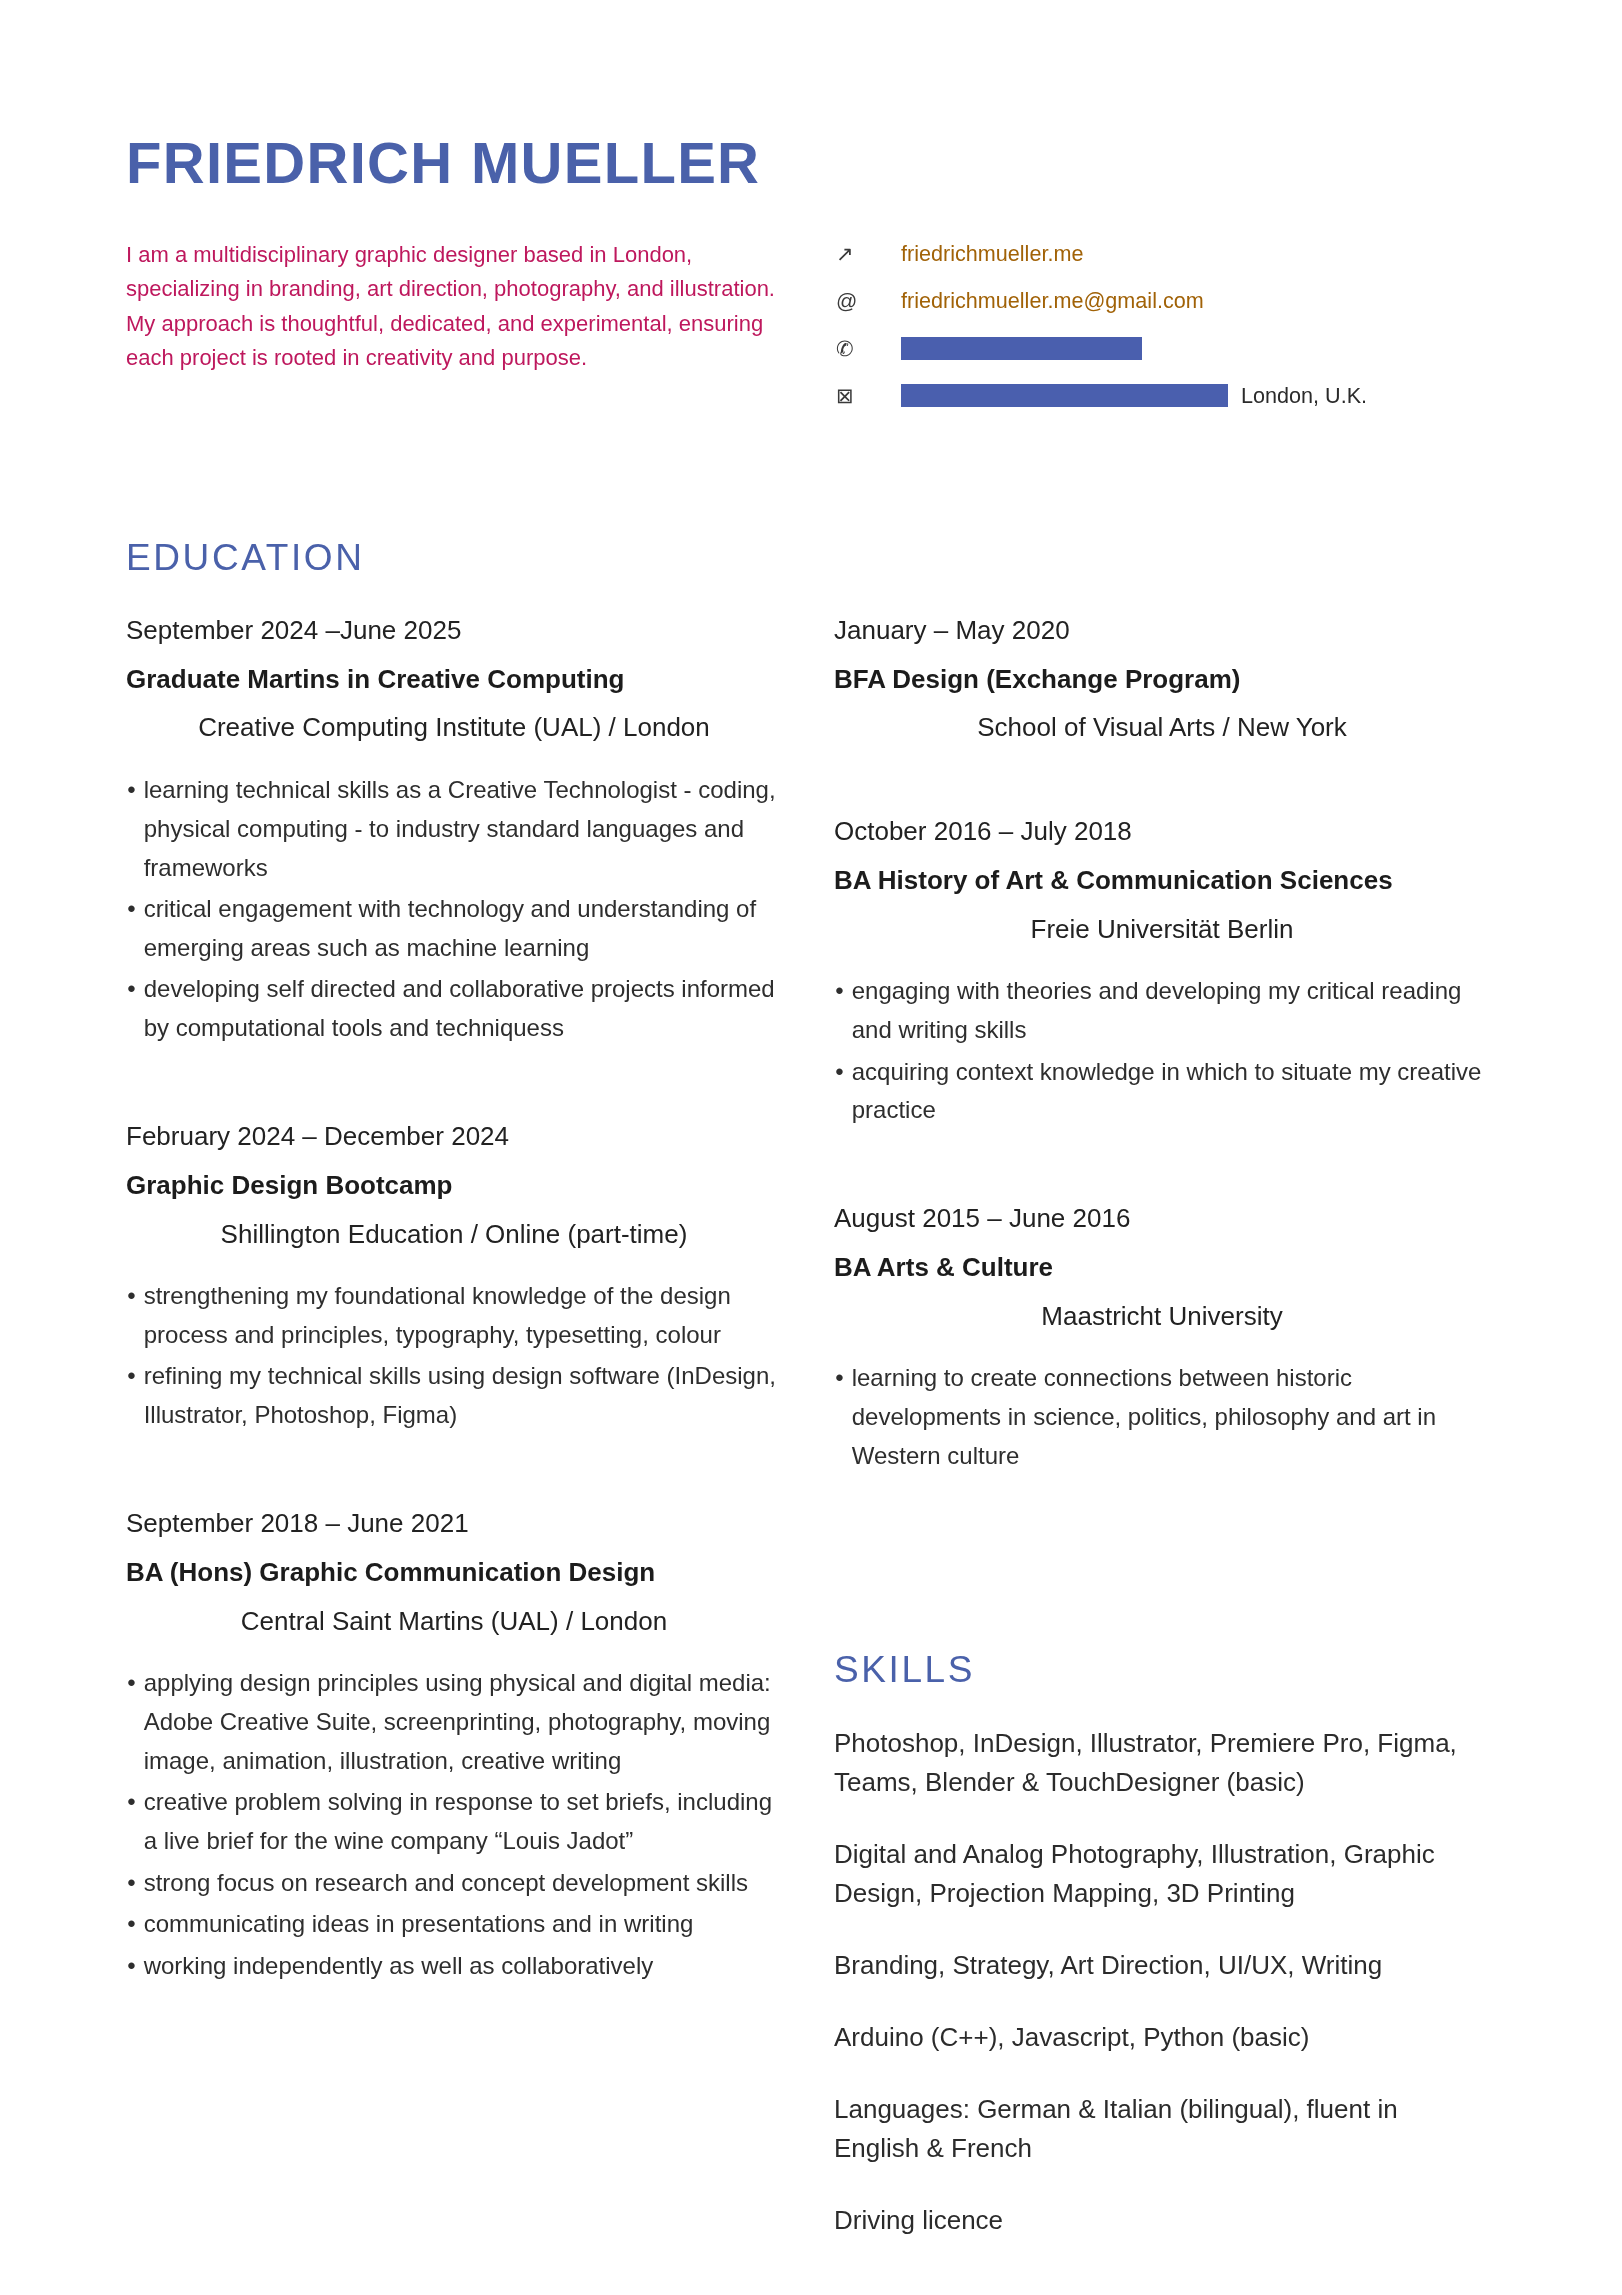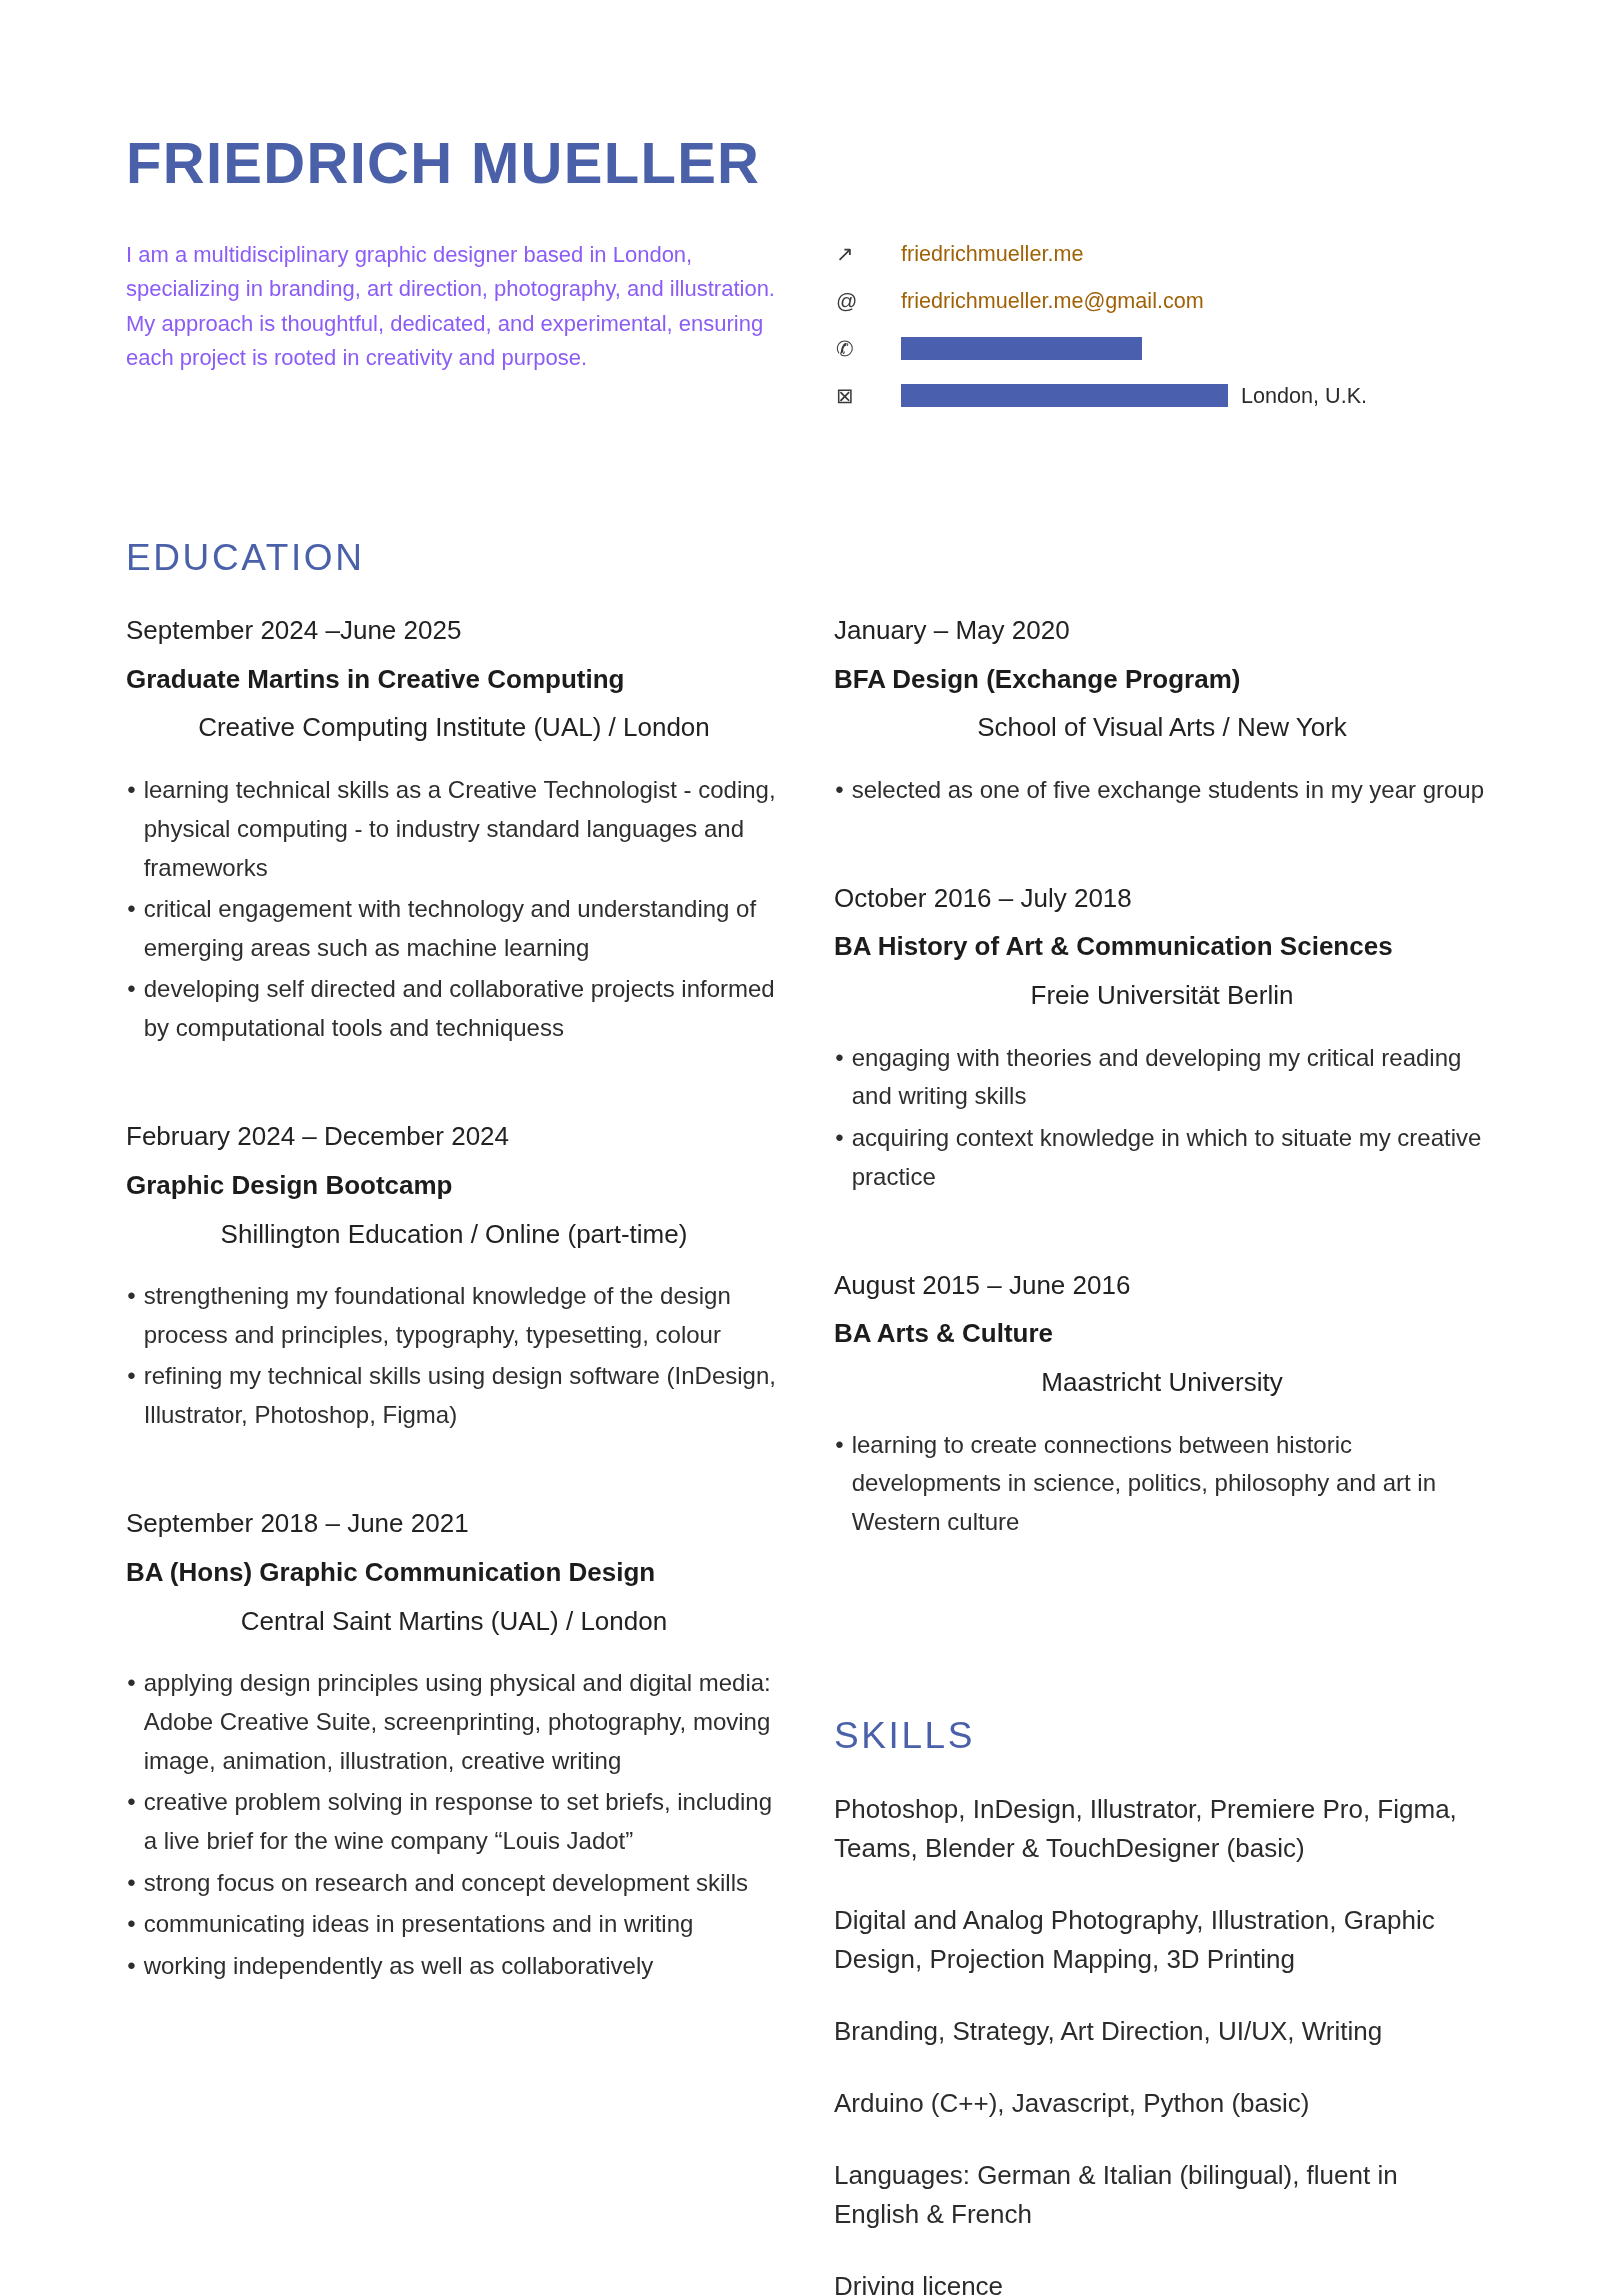--- a/index.html
+++ b/index.html
@@ -23,21 +23,21 @@
     font-weight: 700;
     letter-spacing: 1.3px;
     color: #4a61aa;
   }
   .top-row { display: flex; align-items: flex-start; }
   .intro {
     margin: 0;
     width: 674px;
     font-size: 22px;
     line-height: 1.56;
-    color: #8b5cf6;
+    color: #be185d;
   }
   .contact { margin-left: 36px; padding-top: 2.6px; font-size: 21.6px; }
   .contact-row { display: flex; align-items: center; height: 27.5px; margin-bottom: 19.6px; }
   .contact-icon {
     width: 65px;
     flex: 0 0 65px;
     font-size: 21px;
     color: #3a3a3a;
   }
   .contact-link { color: #a16207; text-decoration: none; cursor: pointer; }
@@ -158,21 +158,20 @@
 
     </div>
 
     <div class="col">
 
       <article class="entry">
         <div class="date">January – May 2020</div>
         <div class="degree">BFA Design (Exchange Program)</div>
         <div class="school">School of Visual Arts / New York</div>
         <ul class="bullets">
-          <li>selected as one of five exchange students in my year group</li>
         </ul>
       </article>
 
       <article class="entry">
         <div class="date">October 2016 – July 2018</div>
         <div class="degree">BA History of Art &amp; Communication Sciences</div>
         <div class="school">Freie Universität Berlin</div>
         <ul class="bullets">
           <li>engaging with theories and developing my critical reading and writing skills</li>
           <li>acquiring context knowledge in which to situate my creative practice</li>

